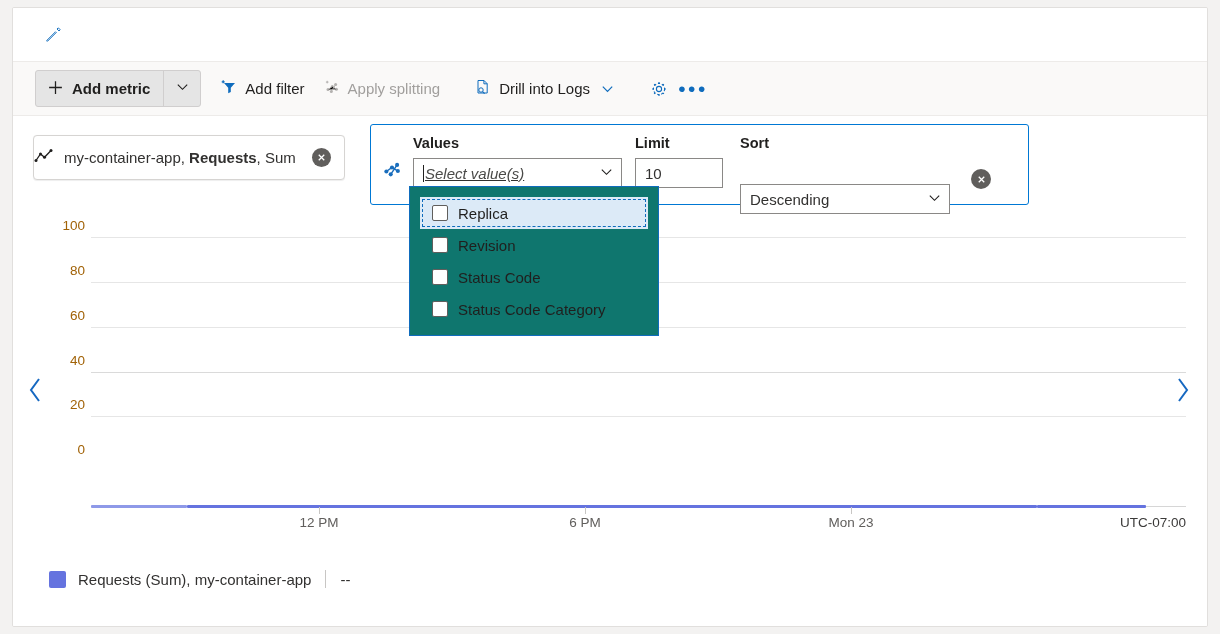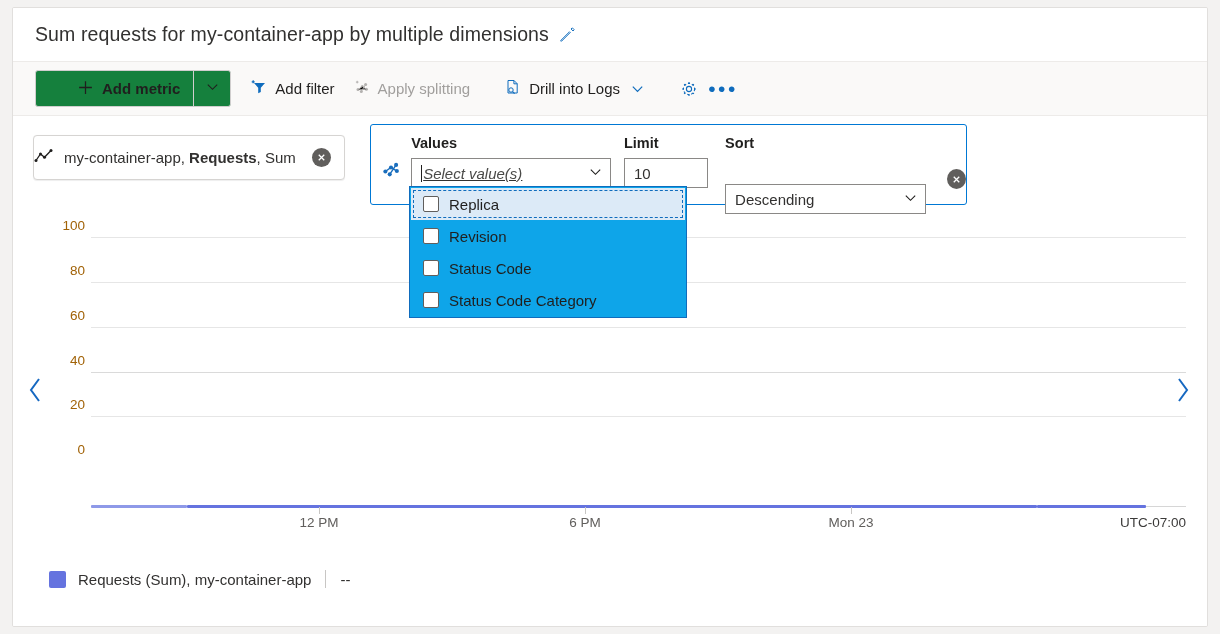--- a/index.html
+++ b/index.html
@@ -71,24 +71,23 @@
     border: none;
     font-family: "Liberation Sans", sans-serif;
   }
   .cmd.disabled { color: #a19f9d; cursor: default; }
 
   .addmetric-group {
     display: flex;
     align-items: stretch;
     border: 1px solid #d0cece;
     border-radius: 3px;
-    background: #15803d;
+    background: #e5e5e5;
     height: 37px;
     margin-right: 10px;
-    padding-left: 30px;
   }
   .addmetric-main {
     display: flex; align-items: center; gap: 8px;
     padding: 0 13px 0 11px;
     font-size: 15px;
     font-weight: bold;
     color: #201f1e;
     cursor: pointer;
     background: transparent; border: none;
     font-family: "Liberation Sans", sans-serif;
@@ -139,21 +138,21 @@
     background: #605e5c;
     display: flex; align-items: center; justify-content: center;
     margin-left: 6px;
     cursor: pointer;
   }
 
   
   .split-panel {
     position: absolute;
     left: 357px; top: 8px;
-    width: 597px; height: 81px;
+    width: 659px; height: 81px;
     border: 1.6px solid #0078d4;
     border-radius: 3px;
     background: #ffffff;
     display: flex;
     align-items: flex-start;
     padding: 9px 0 0 0;
     z-index: 5;
   }
   .split-icon-box {
     width: 42px;
@@ -201,25 +200,25 @@
     display: flex; align-items: center; justify-content: center;
     margin-left: 21px;
     margin-top: 35px;
     cursor: pointer;
   }
 
   
   .dropdown {
     position: absolute;
     left: 396px; top: 70px;
-    width: 278px;
-    background: #0ea5e9;
+    width: 250px;
+    background: #0f766e;
     border: 1px solid #0f6cbd;
     z-index: 20;
-    padding: 1px;
+    padding: 10px;
   }
   .dd-item {
     height: 32px;
     display: flex; align-items: center;
     gap: 10px;
     padding: 0 10px 0 12px;
     font-size: 15px;
     color: #201f1e;
     cursor: pointer;
   }
@@ -322,21 +321,20 @@
   }
   .legend-val { color: #323130; }
 </style>
 </head>
 <body>
 
 <div class="page">
   <div class="card">
 
     <div class="title-bar">
-      <span class="title-text">Sum requests for my-container-app by multiple dimensions</span>
       <span class="edit-pencil">
         <svg width="19" height="19" viewBox="0 0 20 20" fill="none">
           <path d="M3 16.2V17h.8l9.1-9.1-0.8-0.8L3 16.2zM16.9 5.2c.1-.1.1-.3 0-.4l-1.7-1.7c-.1-.1-.3-.1-.4 0l-1.1 1.1 2.1 2.1 1.1-1.1z" stroke="#0f6cbd" stroke-width="1" fill="none"></path>
         </svg>
       </span>
     </div>
 
     <div class="toolbar">
 
       <div class="addmetric-group">

